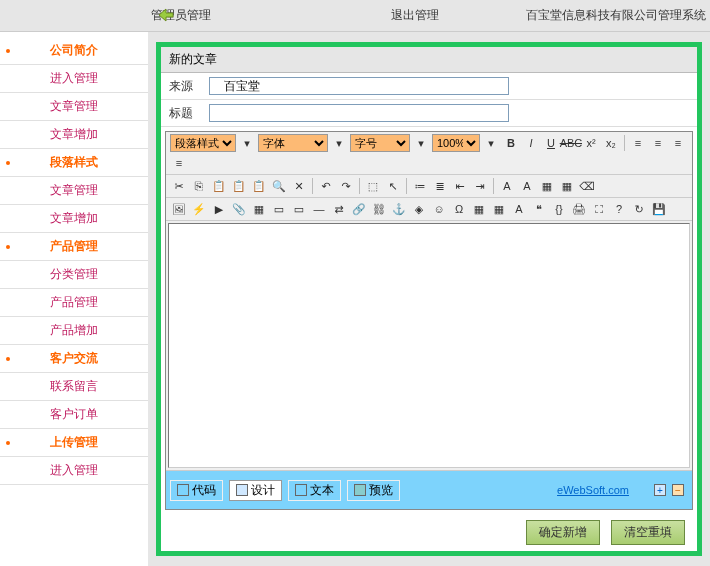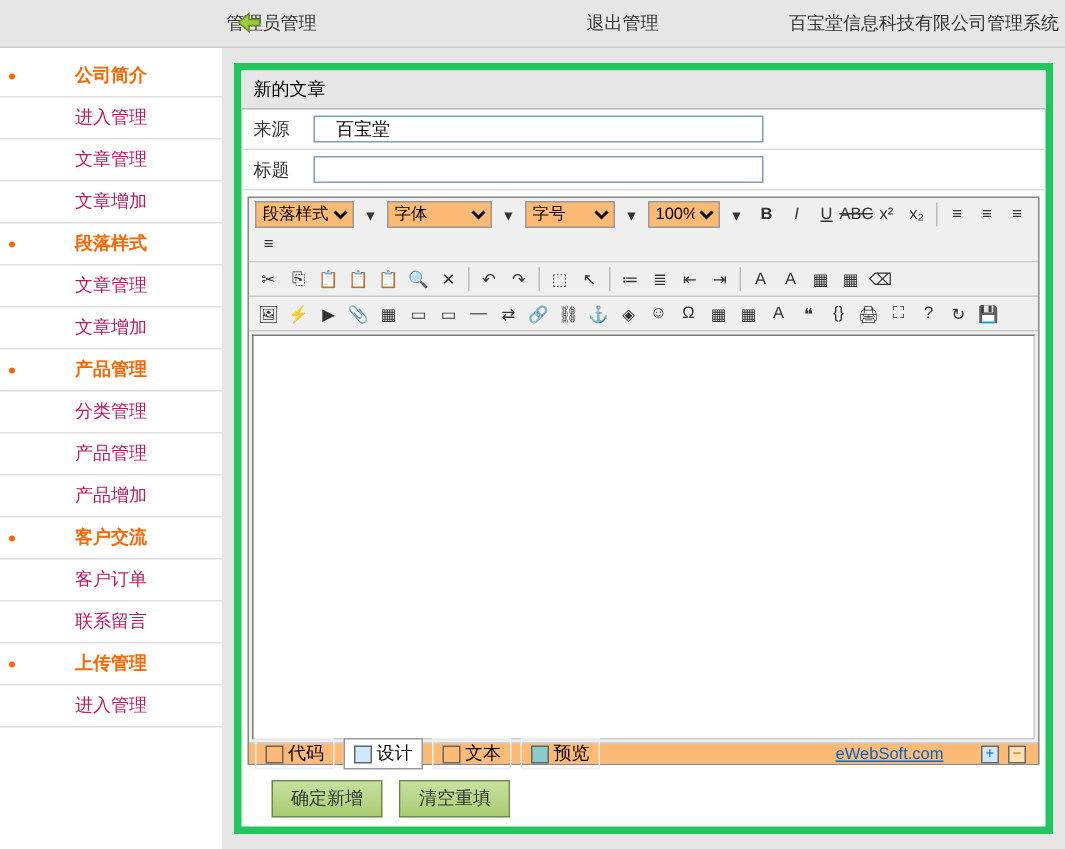--- a/index.html
+++ b/index.html
@@ -23,29 +23,29 @@
 .form-row .inp-author { width: 130px; }
 .form-row .inp-keyword { width: 130px; }
 .form-row .inp-source { width: 300px; }
 .form-row .inp-title { width: 300px; }
 .editor-wrap { flex: 1; margin: 4px; border: 1px solid #888; background: #efefef; display: flex; flex-direction: column; }
 .toolbar { background: #efefef; border-bottom: 1px solid #ccc; padding: 2px 4px; display: flex; flex-wrap: wrap; gap: 2px; align-items: center; }
 .toolbar select { font-size: 11px; height: 18px; border: 1px solid #999; background: #fdba74; }
 .tb-btn { width: 18px; height: 18px; border: 1px solid #efefef; display: inline-flex; align-items: center; justify-content: center; font-size: 11px; color: #333; background: #efefef; cursor: pointer; font-family: Arial; }
 .sep { width: 1px; height: 16px; background: #bbb; margin: 0 2px; }
 .editor-area { flex: 1; background: #fff; margin: 2px; border: 1px inset #ccc; }
-.editor-bottom { height: 14px; background: #fdba74; border-top: 1px solid #ccc; display: flex; align-items: center; padding: 0 4px; gap: 6px; }
+.editor-bottom { height: 39px; background: #7dd3fc; border-top: 1px solid #ccc; display: flex; align-items: center; padding: 0 4px; gap: 6px; }
 .mode-btn { display: inline-flex; align-items: center; gap: 3px; padding: 1px 6px; border: 1px solid #efefef; cursor: pointer; }
 .mode-btn.active { border: 1px solid #999; background: #fff; }
 .eweb-link { margin-left: auto; margin-right: 19px; color: #0066cc; text-decoration: underline; font-family: Liberation Sans, sans-serif; font-size: 11px; }
 .plus-minus { display: flex; gap: 6px; margin-right: 4px; }
 .pm { width: 12px; height: 12px; border: 1px solid #666; display: flex; align-items: center; justify-content: center; font-size: 10px; cursor: pointer; }
 .pm.plus { background: #d0e8ff; color: #0066cc; }
 .pm.minus { background: #ffe0b0; color: #cc6600; }
-.actions { text-align: left; padding: 6px 12px; }
+.actions { text-align: right; padding: 6px 12px; }
 .btn { display: inline-block; padding: 3px 12px; background: linear-gradient(#c8e0a0, #a8cc70); border: 1px solid #6a8a40; color: #333; cursor: pointer; margin-left: 8px; }
 .icon-sq { width: 12px; height: 12px; border: 1px solid #666; display: inline-block; }
 </style>
 </head>
 <body>
 
 <div class="header">
   <svg style="position:absolute;left:158px;top:8px" width="16" height="14" viewBox="0 0 16 14">
       <path d="M8 1 L1 7 L8 13 L8 9 L15 9 L15 5 L8 5 Z" fill="#9acc40" stroke="#6a8a20"></path>
     </svg>
@@ -61,22 +61,22 @@
       <div class="nav-item sub">文章管理</div>
       <div class="nav-item sub">文章增加</div>
       <div class="nav-item cat">段落样式</div>
       <div class="nav-item sub">文章管理</div>
       <div class="nav-item sub">文章增加</div>
       <div class="nav-item cat">产品管理</div>
       <div class="nav-item sub">分类管理</div>
       <div class="nav-item sub">产品管理</div>
       <div class="nav-item sub">产品增加</div>
       <div class="nav-item cat">客户交流</div>
+      <div class="nav-item sub">联系留言</div>
       <div class="nav-item sub">客户订单</div>
-      <div class="nav-item sub">联系留言</div>
       <div class="nav-item cat">上传管理</div>
       <div class="nav-item sub">进入管理</div>
     </div>
   <div class="main">
     <div class="content-box">
       <div class="box-title">新的文章</div>
       <div class="form-row">
         <label>来源</label>
         <input class="inp-source" value="百宝堂" style="">
       </div>

